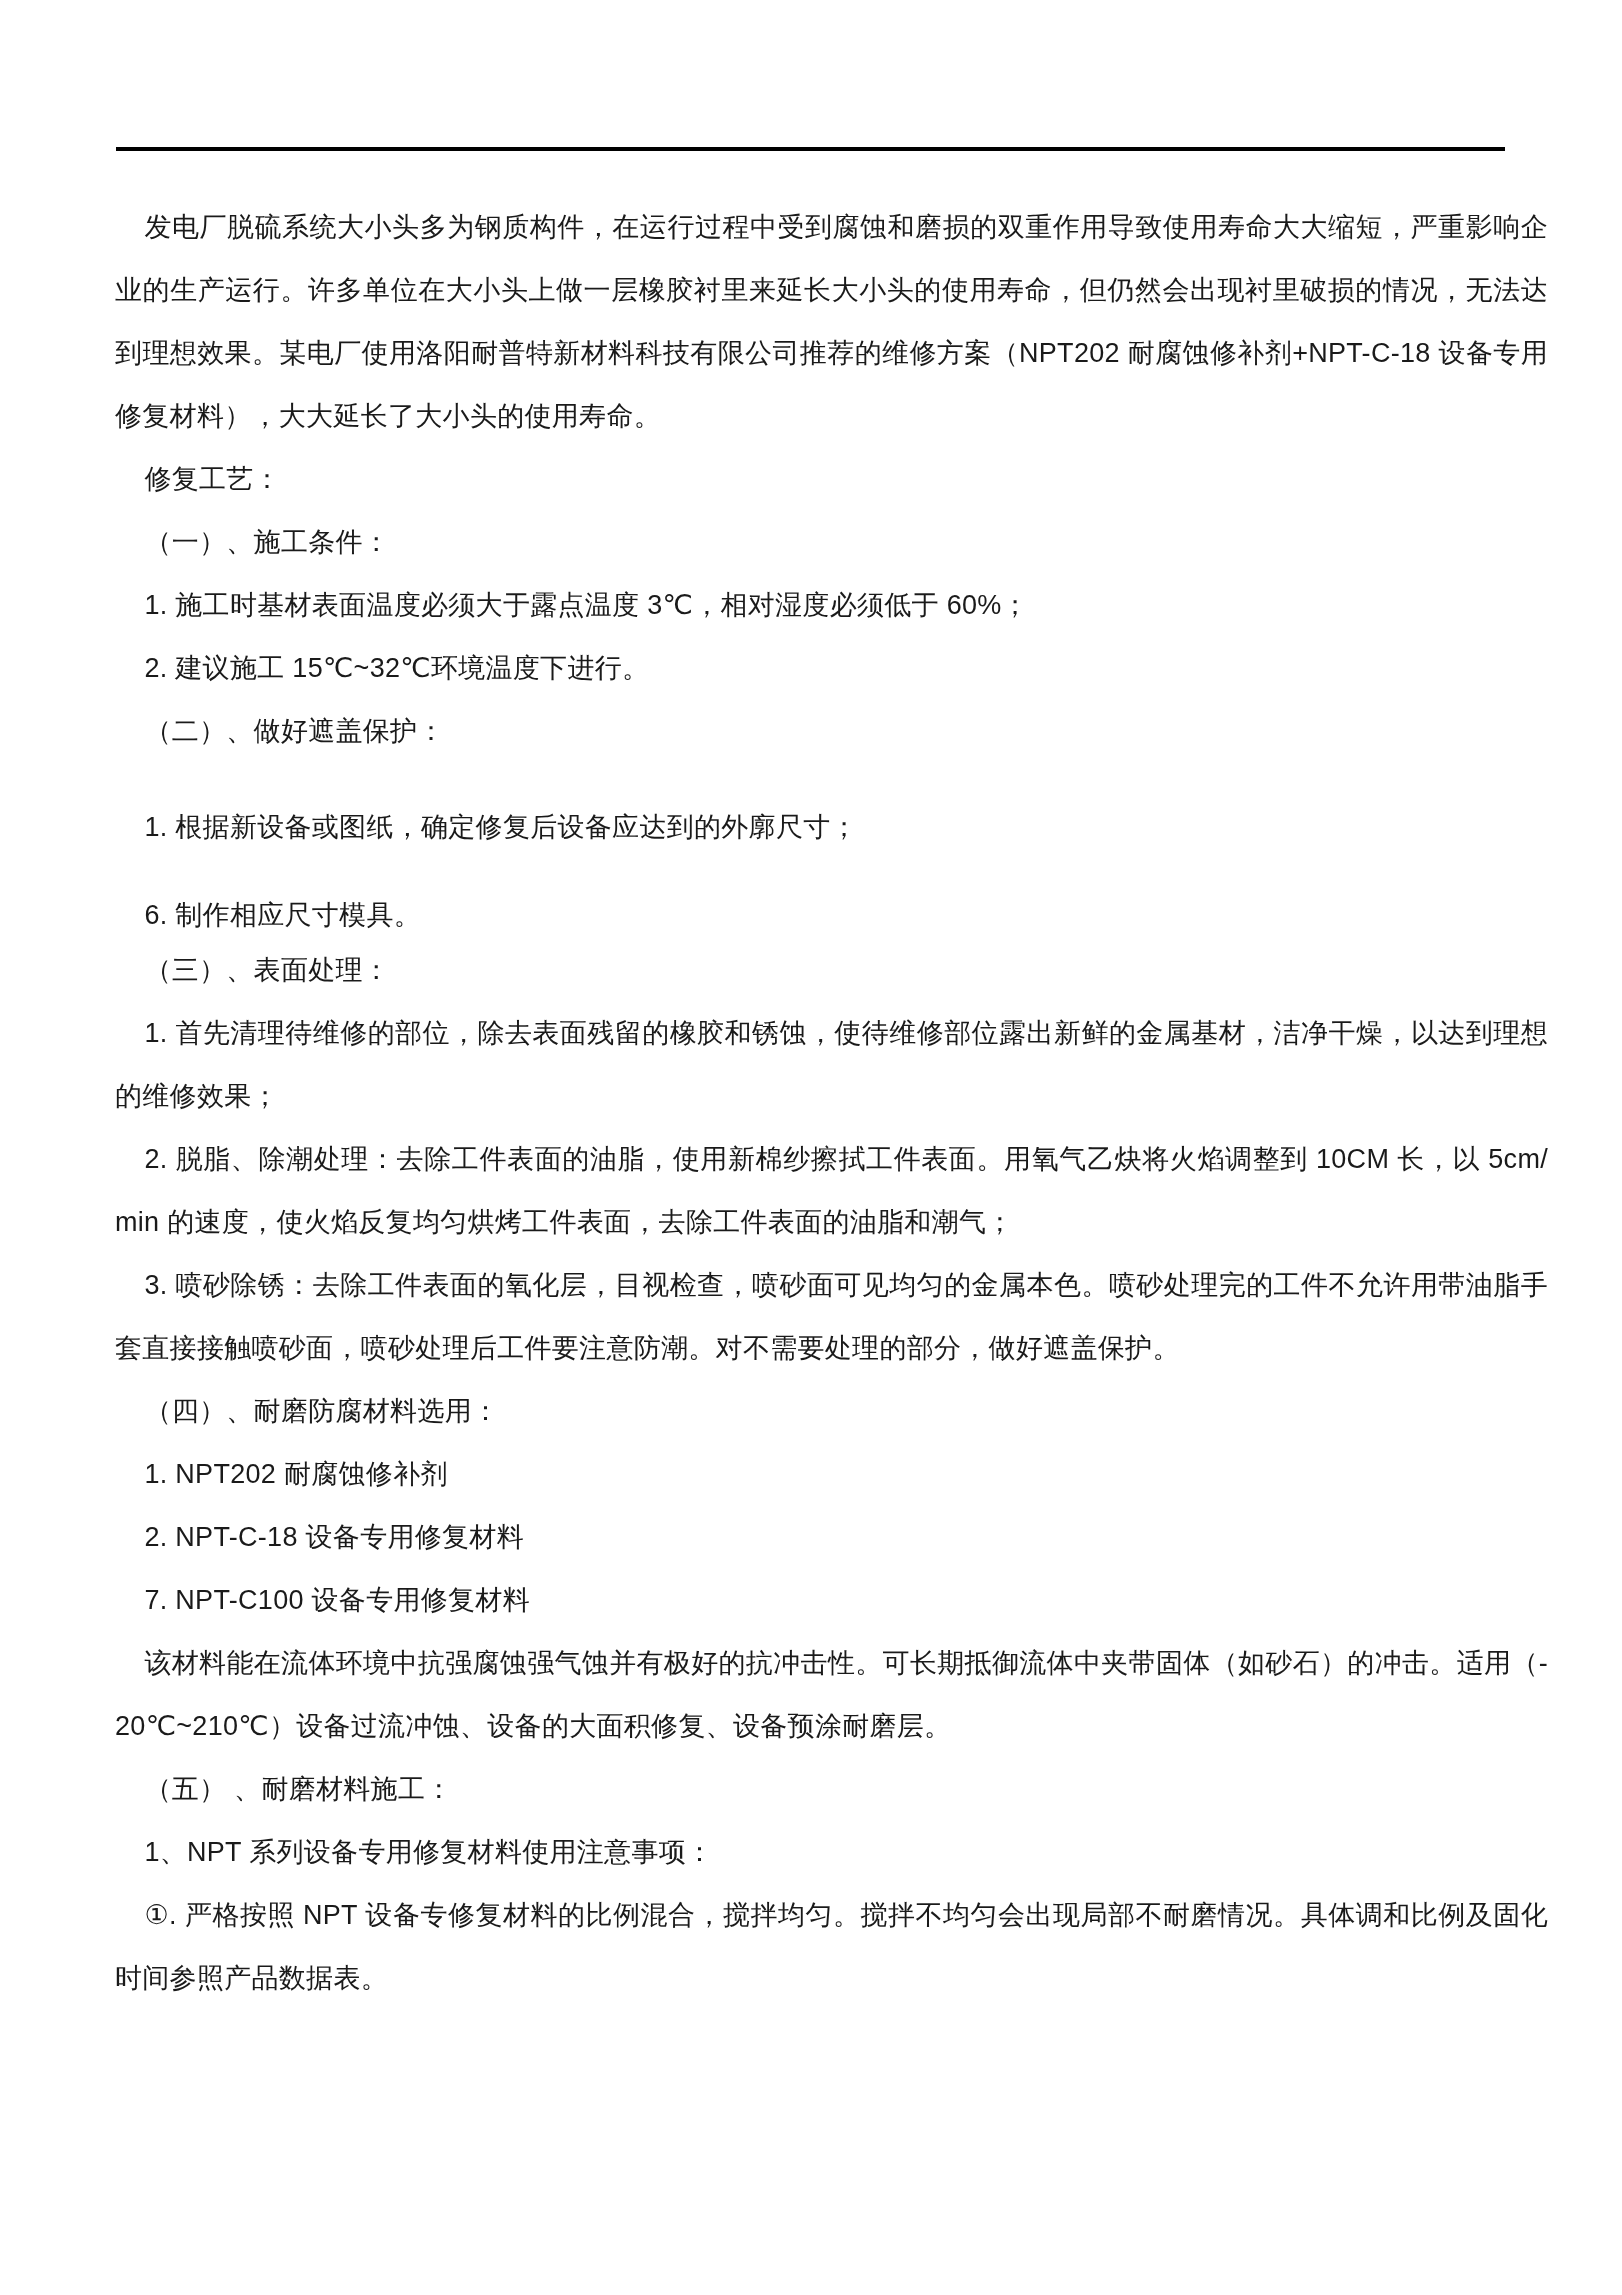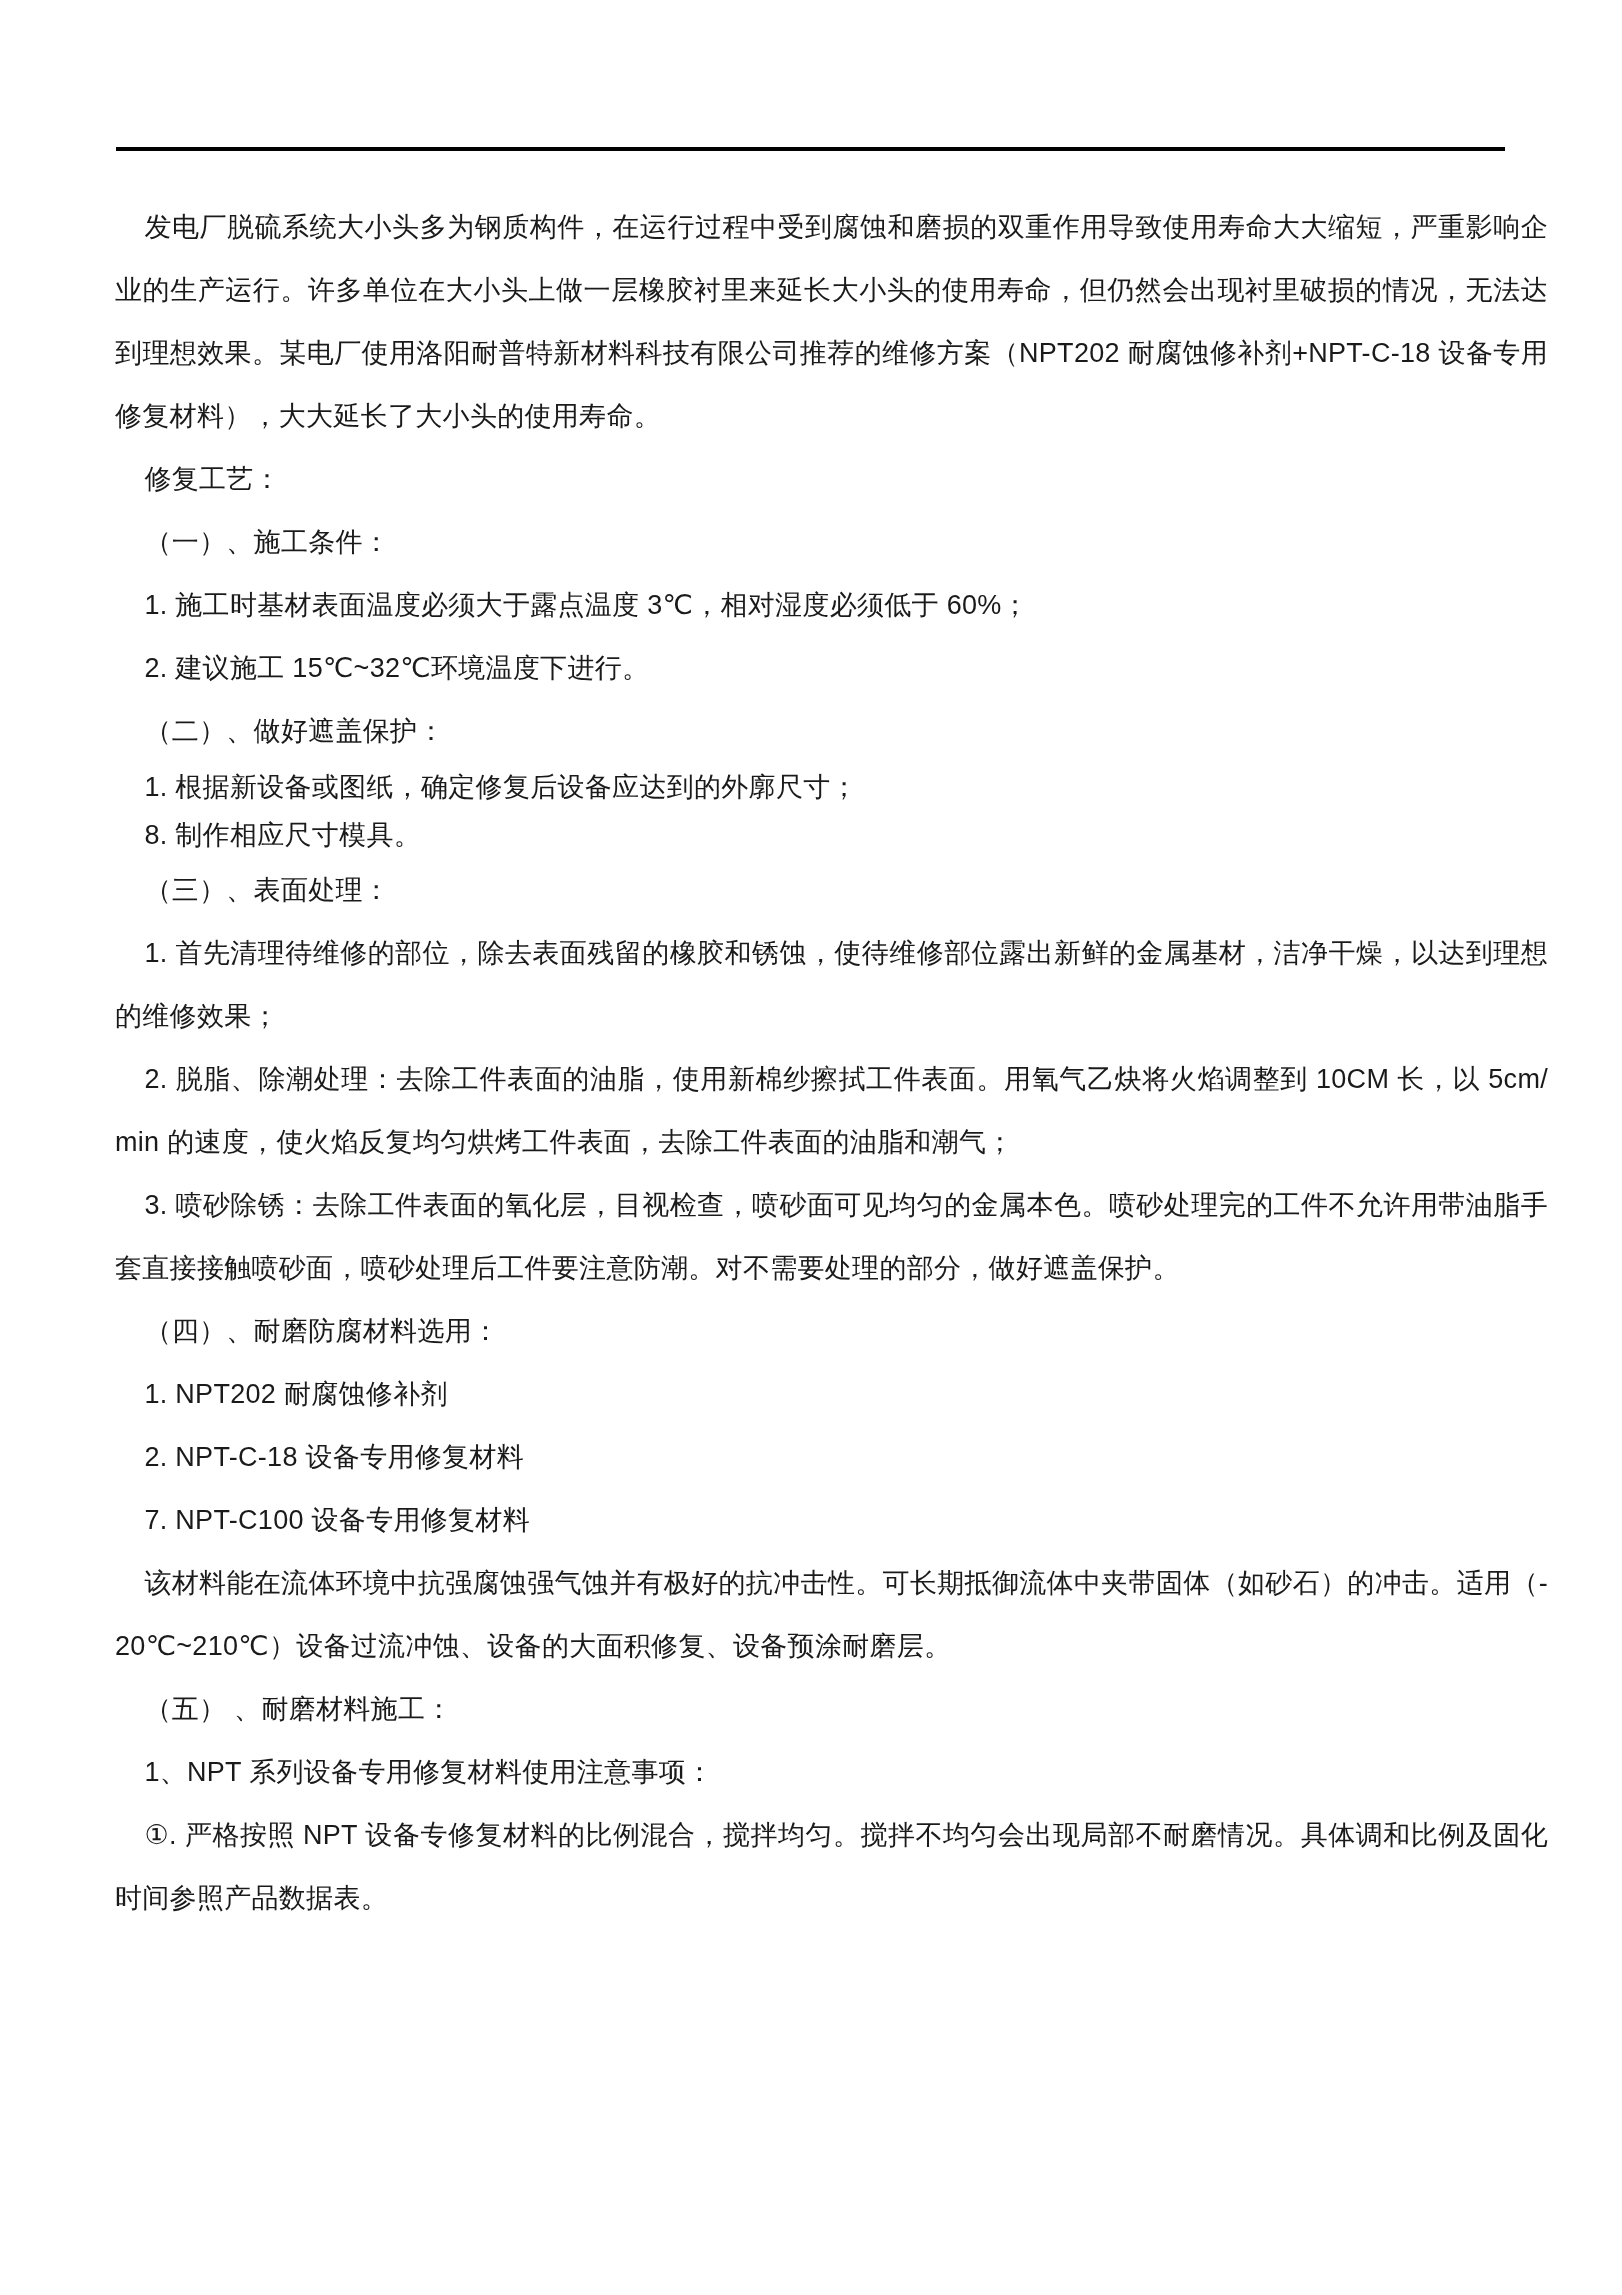--- a/index.html
+++ b/index.html
@@ -36,36 +36,37 @@
     letter-spacing: 0.3px;
   }
   .content p {
     margin: 0;
     padding: 0;
     text-indent: 29.4px;
     word-break: break-all;
   }
   .content p.tight {
     line-height: 48px;
+    margin-top: 40px;
   }
 </style>
 </head>
 <body>
 
 <div class="page" style="background: rgb(255, 255, 255);">
   <div class="top-rule" style="background: rgb(0, 0, 0);"></div>
   <div class="content" id="doc-body" style="color: rgb(26, 26, 26);">
       <p>发电厂脱硫系统大小头多为钢质构件，在运行过程中受到腐蚀和磨损的双重作用导致使用寿命大大缩短，严重影响企业的生产运行。许多单位在大小头上做一层橡胶衬里来延长大小头的使用寿命，但仍然会出现衬里破损的情况，无法达到理想效果。某电厂使用洛阳耐普特新材料科技有限公司推荐的维修方案（NPT202 耐腐蚀修补剂+NPT-C-18 设备专用修复材料），大大延长了大小头的使用寿命。</p>
       <p>修复工艺：</p>
       <p>（一）、施工条件：</p>
       <p>1. 施工时基材表面温度必须大于露点温度 3℃，相对湿度必须低于 60%；</p>
       <p>2. 建议施工 15℃~32℃环境温度下进行。</p>
       <p>（二）、做好遮盖保护：</p>
       <p class="tight">1. 根据新设备或图纸，确定修复后设备应达到的外廓尺寸；</p>
-      <p class="tight">8. 制作相应尺寸模具。</p>
+      <p class="tight">6. 制作相应尺寸模具。</p>
       <p>（三）、表面处理：</p>
       <p>1. 首先清理待维修的部位，除去表面残留的橡胶和锈蚀，使待维修部位露出新鲜的金属基材，洁净干燥，以达到理想的维修效果；</p>
       <p>2. 脱脂、除潮处理：去除工件表面的油脂，使用新棉纱擦拭工件表面。用氧气乙炔将火焰调整到 10CM 长，以 5cm/min 的速度，使火焰反复均匀烘烤工件表面，去除工件表面的油脂和潮气；</p>
       <p>3. 喷砂除锈：去除工件表面的氧化层，目视检查，喷砂面可见均匀的金属本色。喷砂处理完的工件不允许用带油脂手套直接接触喷砂面，喷砂处理后工件要注意防潮。对不需要处理的部分，做好遮盖保护。</p>
       <p>（四）、耐磨防腐材料选用：</p>
       <p>1. NPT202 耐腐蚀修补剂</p>
       <p>2. NPT-C-18 设备专用修复材料</p>
       <p>7. NPT-C100 设备专用修复材料</p>
       <p>该材料能在流体环境中抗强腐蚀强气蚀并有极好的抗冲击性。可长期抵御流体中夹带固体（如砂石）的冲击。适用（-20℃~210℃）设备过流冲蚀、设备的大面积修复、设备预涂耐磨层。</p>
       <p>（五） 、耐磨材料施工：</p>

